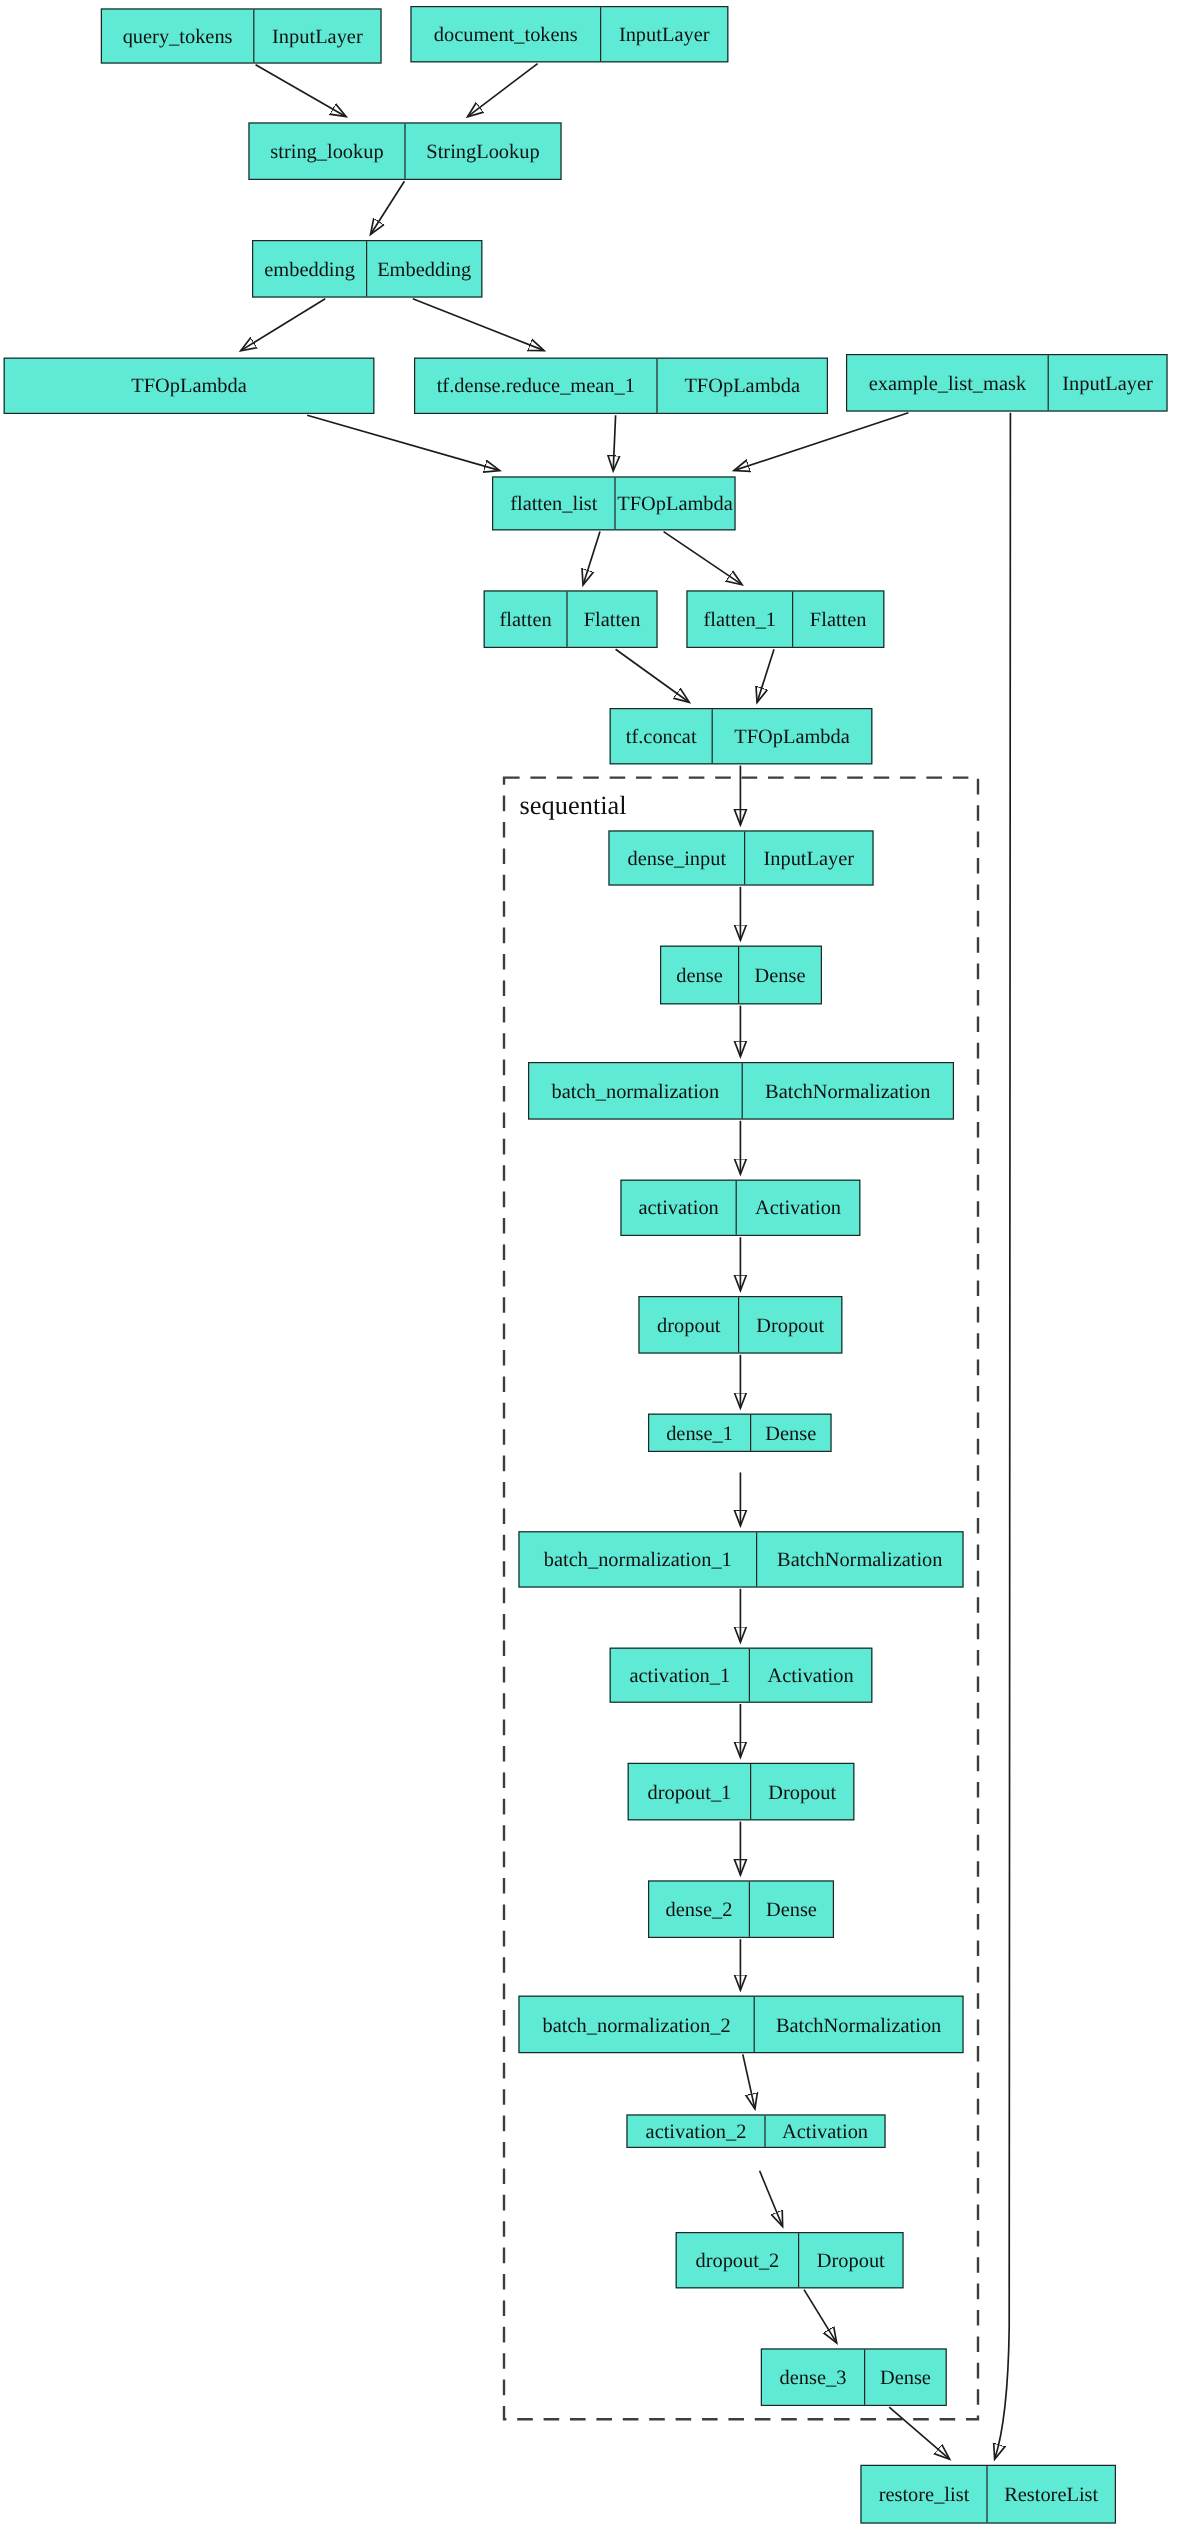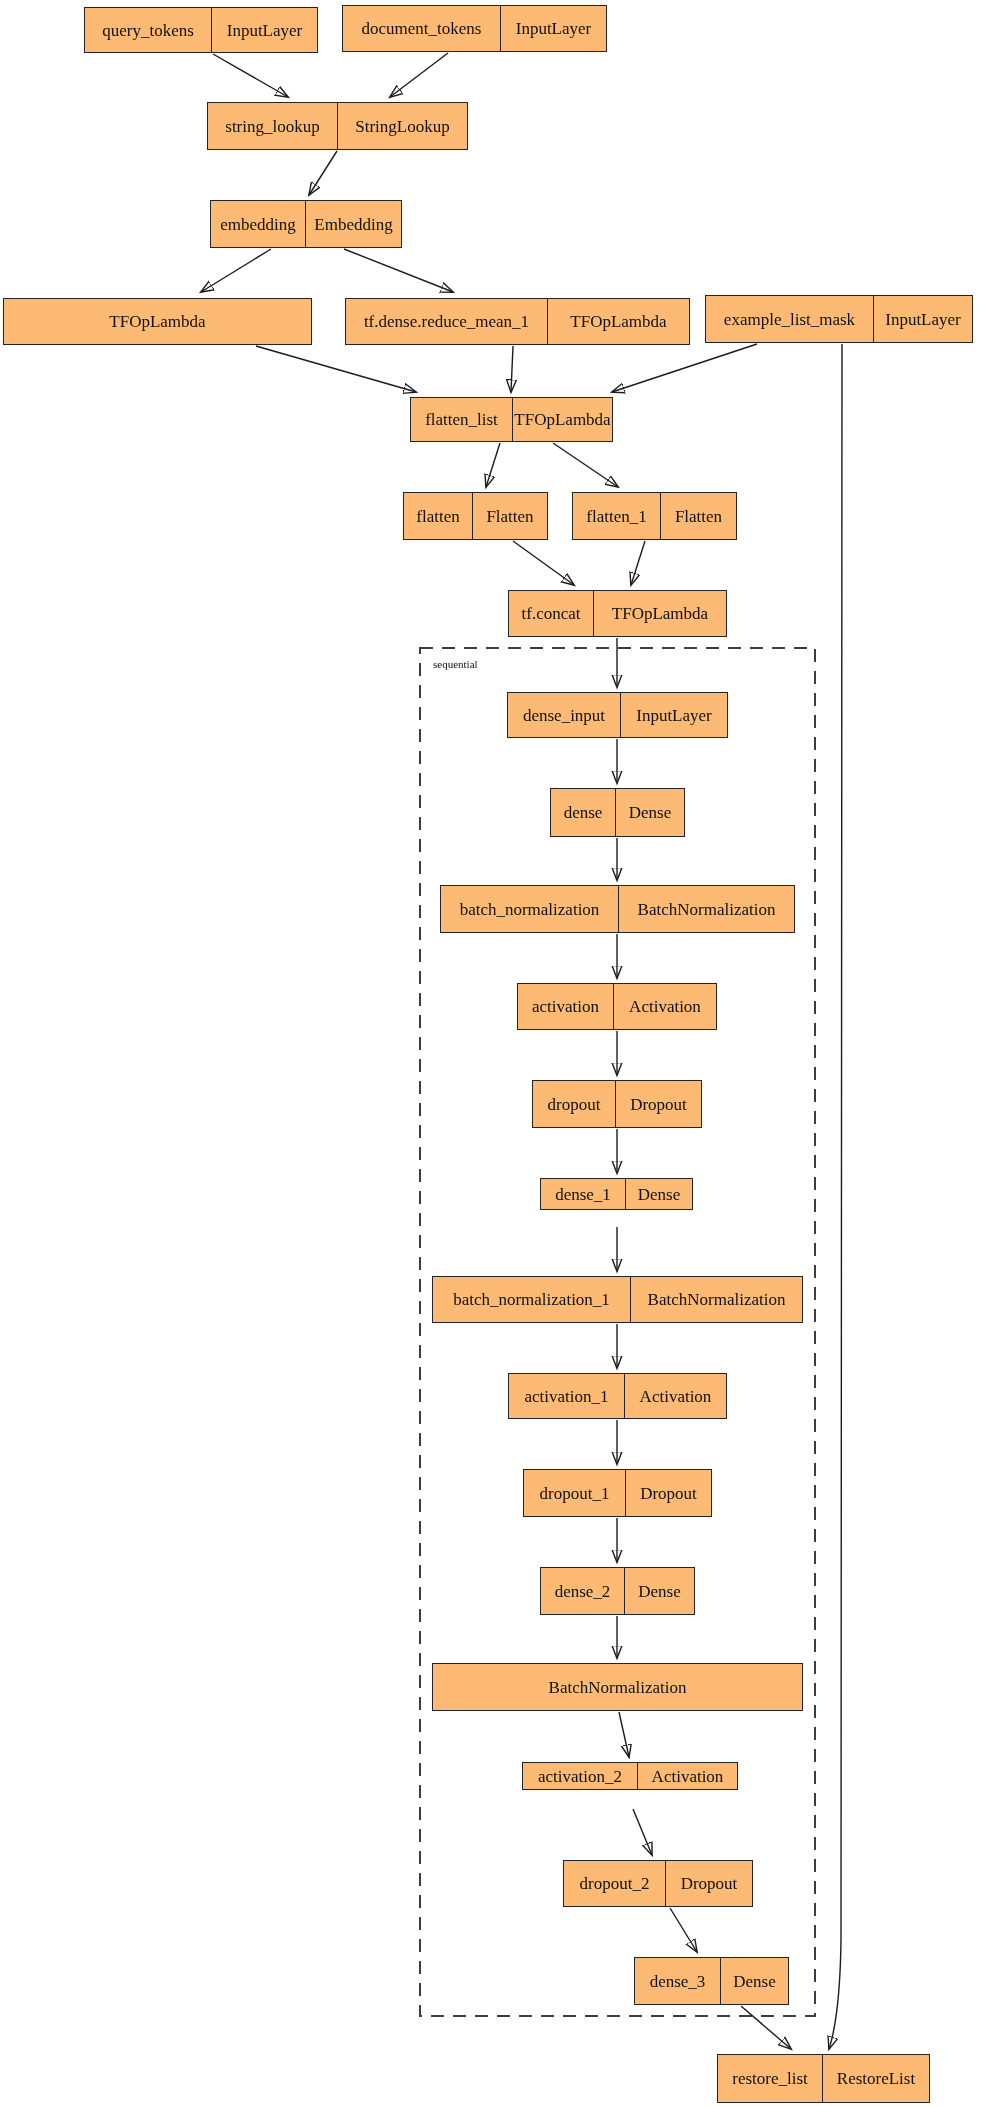--- a/index.html
+++ b/index.html
@@ -12,40 +12,40 @@
     color: #111111;
     overflow: hidden;
   }
   #edges { position: absolute; left: 0; top: 0; width: 984px; height: 2108px; }
   #edges line, #edges path { stroke: #1c1c1c; stroke-width: 1.4; fill: none; }
   .node {
     position: absolute;
     display: flex;
     box-sizing: border-box;
     border: 1.6px solid #242424;
-    background: #fdba74;
+    background: #5eead4;
     font-size: 17px;
     line-height: 1;
     white-space: nowrap;
   }
   .cell {
     display: flex;
     align-items: center;
     justify-content: center;
     box-sizing: border-box;
     padding: 0 4px;
     overflow: hidden;
   }
   .cell-name { border-right: 1.5px solid #242424; flex: 0 0 auto; }
   .cell-type { flex: 1 1 auto; }
   #cluster-label {
     position: absolute;
     left: 433px;
     top: 658px;
-    font-size: 11px;
+    font-size: 22px;
   }
 </style>
 </head>
 <body>
 
 <div id="canvas">
 
   <svg id="edges" xmlns="http://www.w3.org/2000/svg">
     <defs>
       <marker id="arrow" markerUnits="userSpaceOnUse" markerWidth="15" markerHeight="13" refX="12.5" refY="6" orient="auto">
@@ -185,20 +185,21 @@
     <span class="cell cell-name" style="width:102px">dropout_1</span>
     <span class="cell cell-type">Dropout</span>
   </div>
 
   <div class="node" style="left:540px;top:1567px;width:155px;height:48px">
     <span class="cell cell-name" style="width:84px">dense_2</span>
     <span class="cell cell-type">Dense</span>
   </div>
 
   <div class="node" style="left:432px;top:1663px;width:371px;height:48px">
+    <span class="cell cell-name" style="width:196px">batch_normalization_2</span>
     <span class="cell cell-type">BatchNormalization</span>
   </div>
 
   <div class="node" style="left:522px;top:1762px;width:216px;height:28px">
     <span class="cell cell-name" style="width:115px">activation_2</span>
     <span class="cell cell-type">Activation</span>
   </div>
 
   <div class="node" style="left:563px;top:1860px;width:190px;height:47px">
     <span class="cell cell-name" style="width:102px">dropout_2</span>

